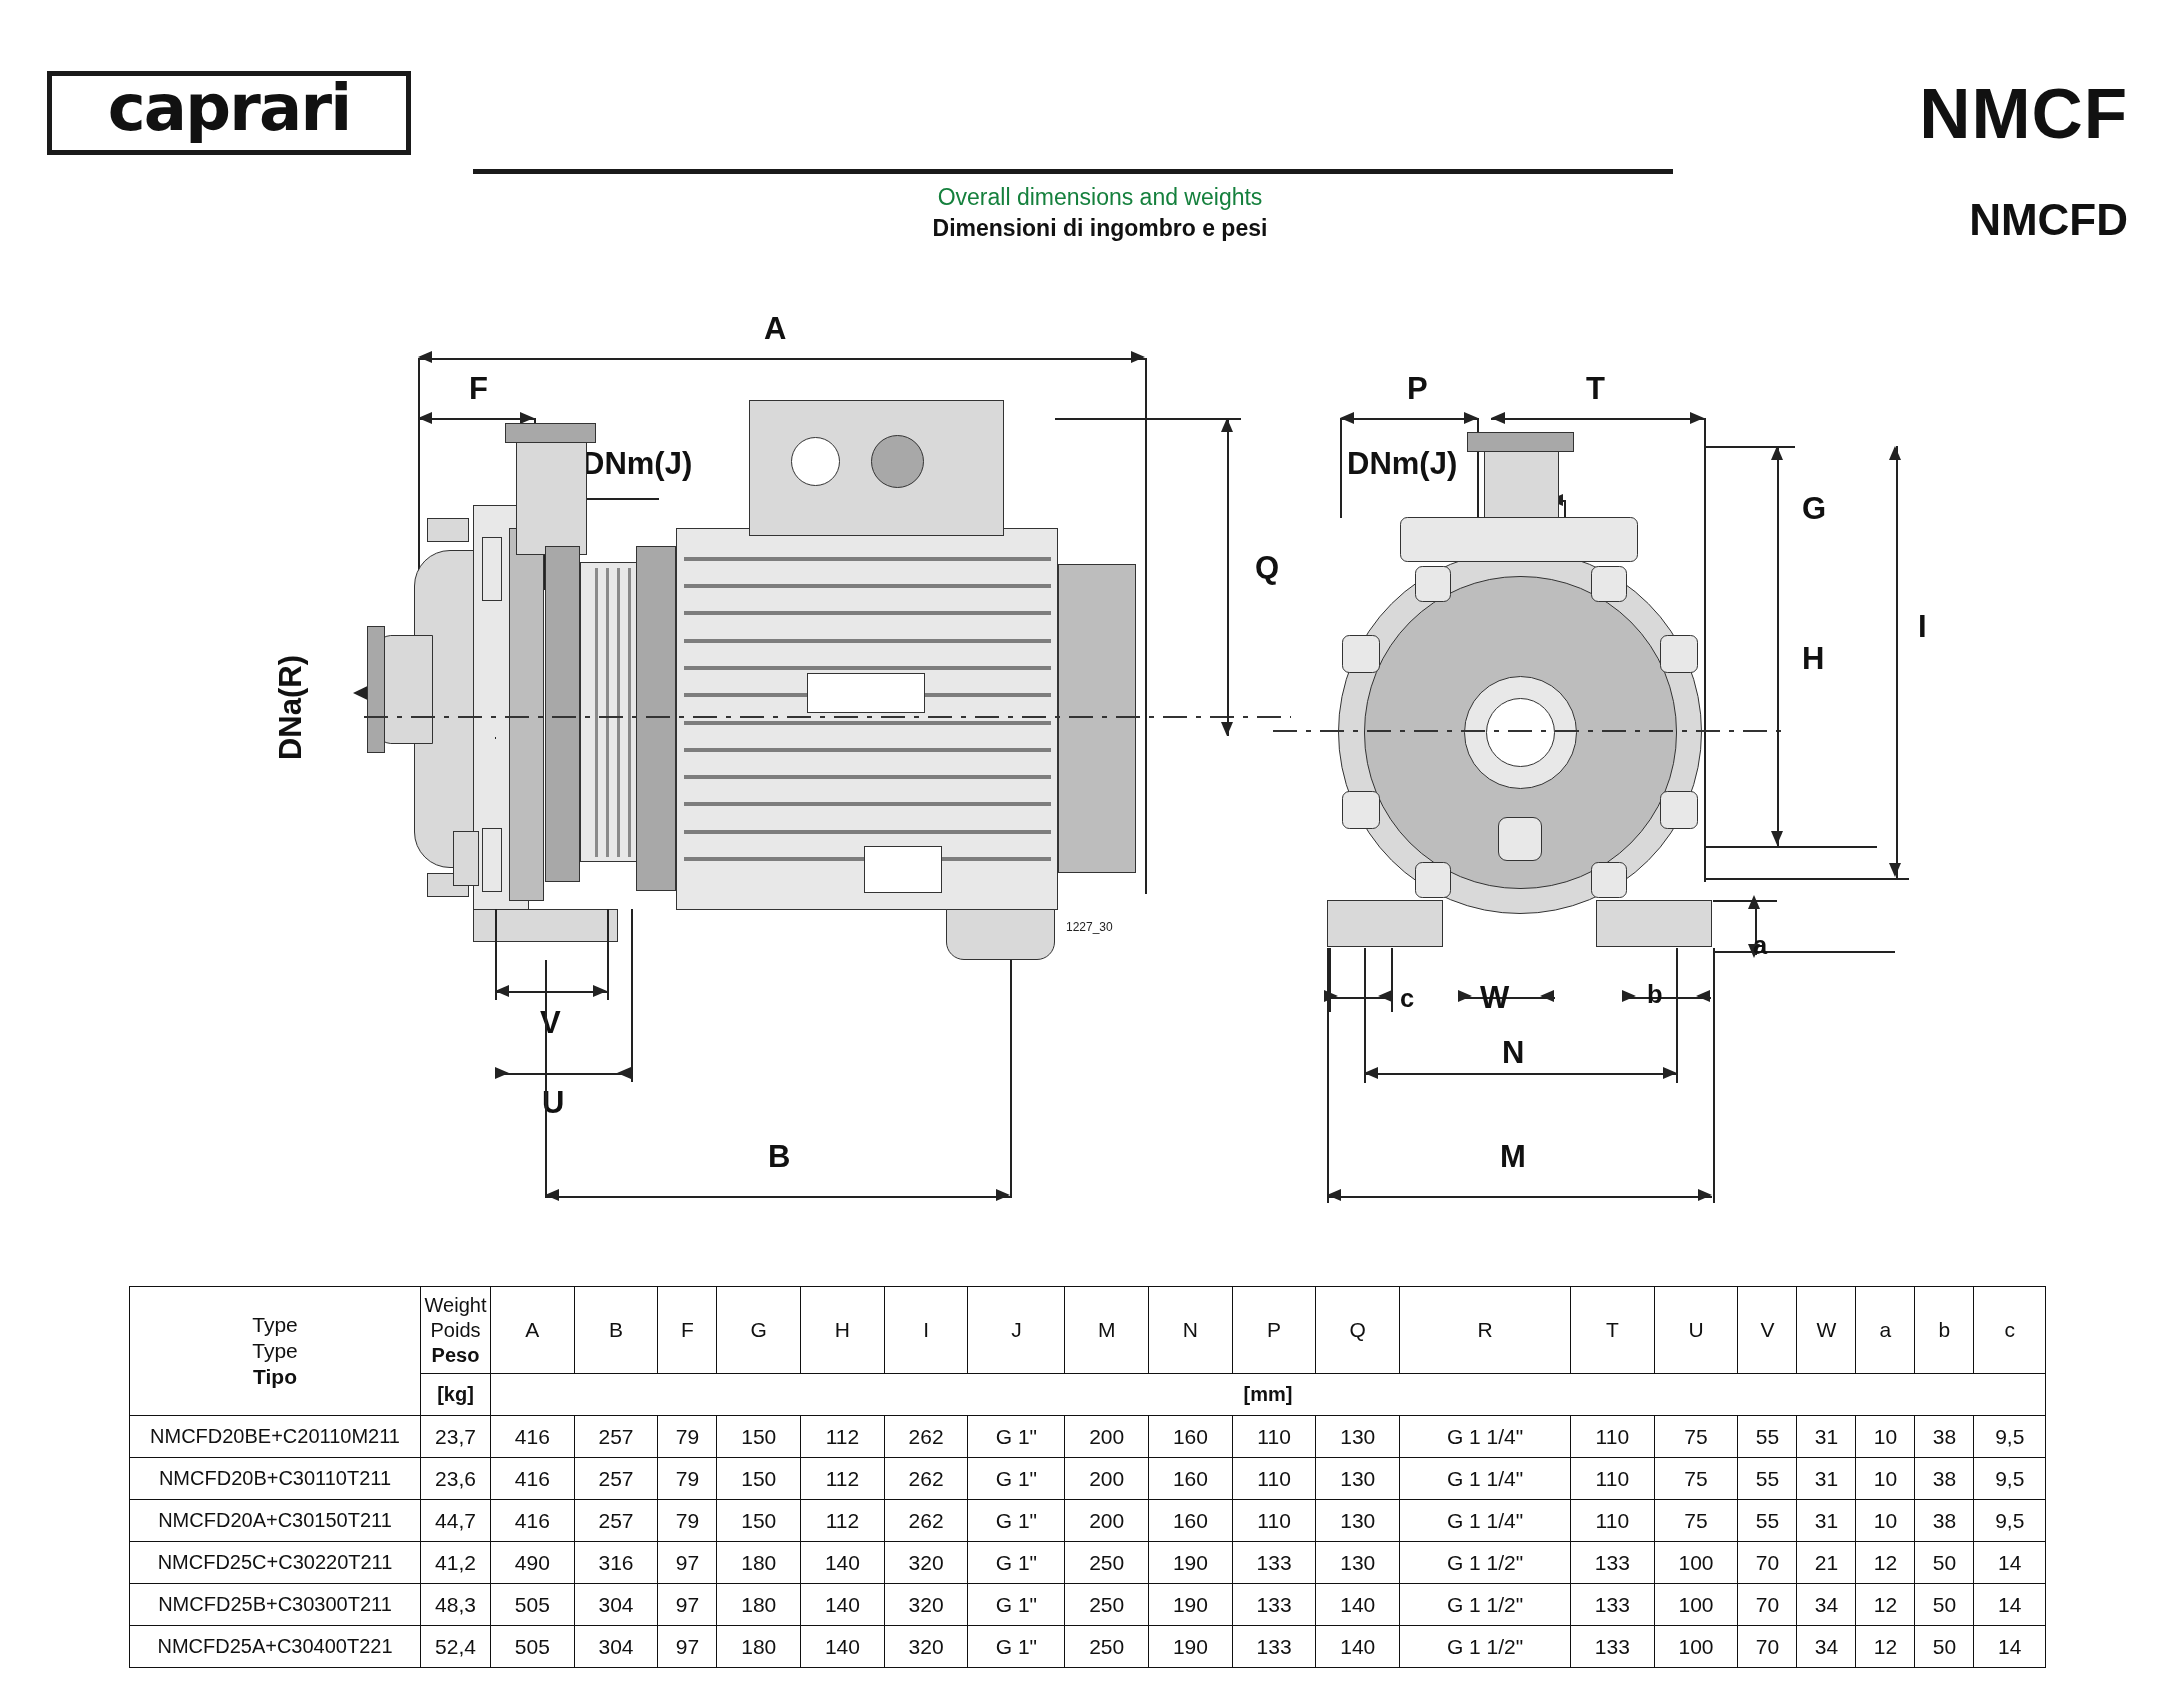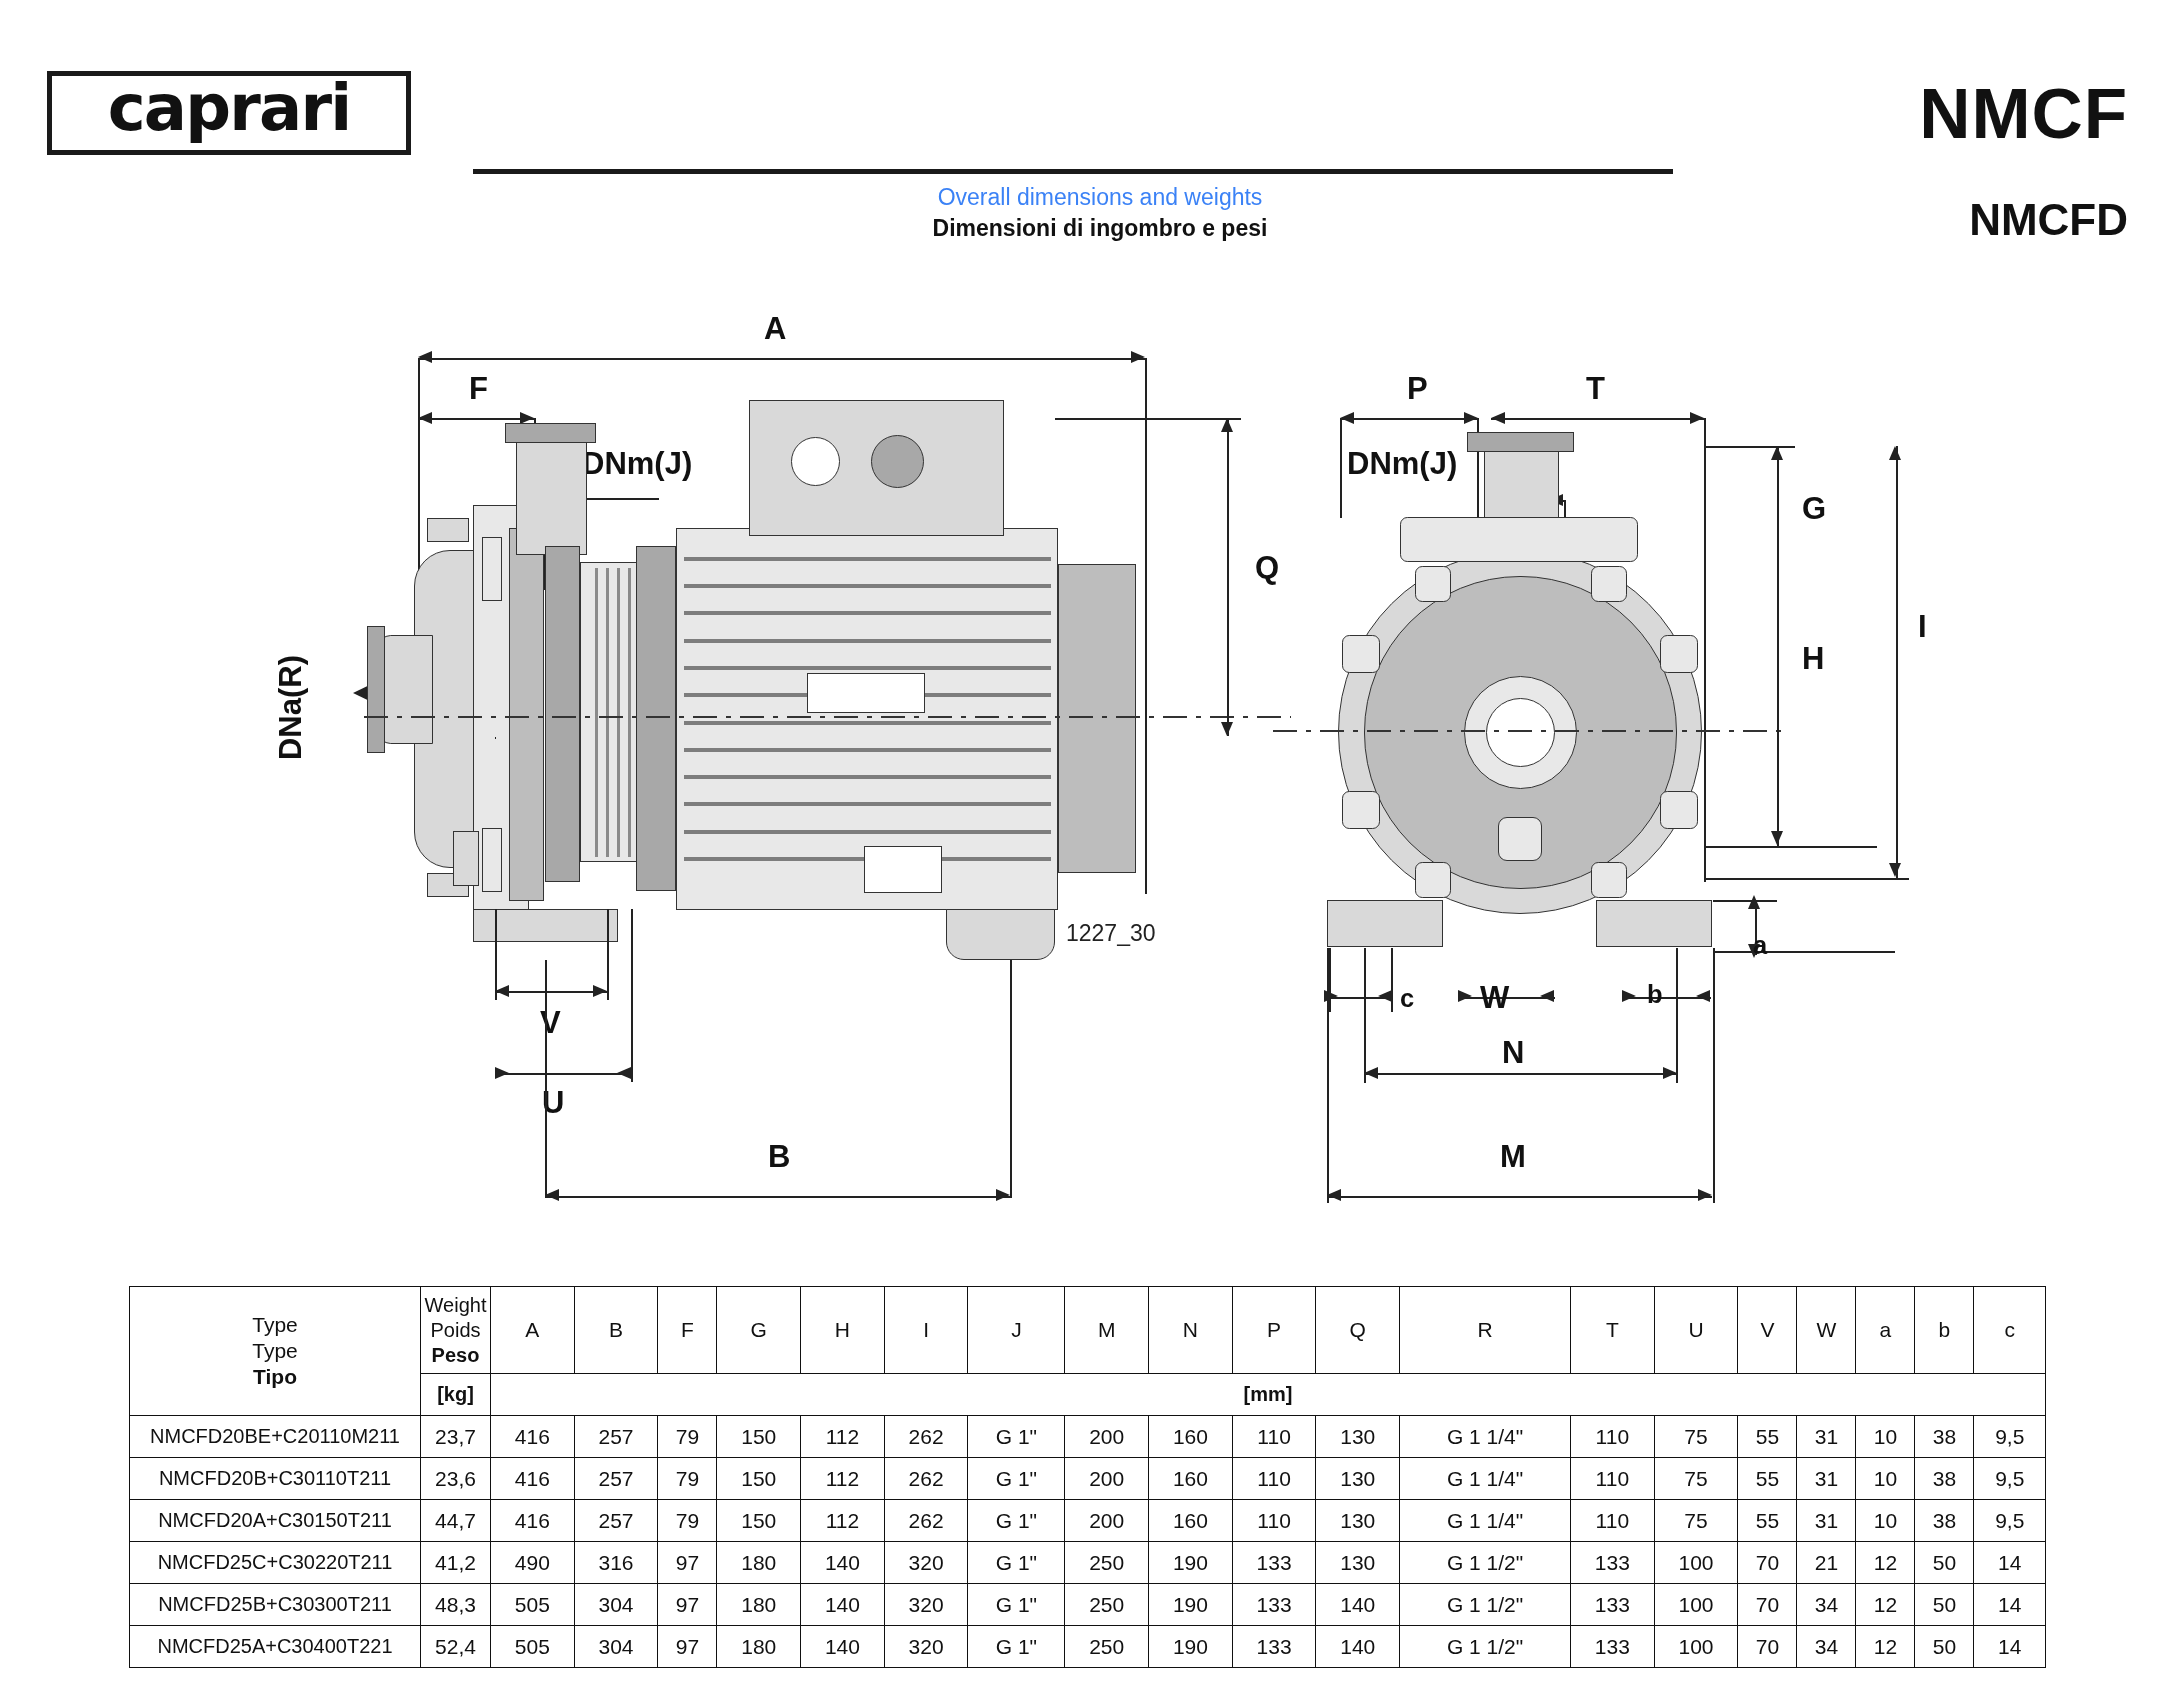--- a/index.html
+++ b/index.html
@@ -46,21 +46,21 @@
     width: 1200px; height: 4.5px;
     background: #1a1a1a;
   }
   .subtitle-block {
     position: absolute;
     left: 691px; top: 182px;
     width: 818px;
     text-align: center;
     line-height: 1.35;
   }
-  .subtitle-en { font-size: 23px; color: #3b82f6; }
+  .subtitle-en { font-size: 23px; color: #15803d; }
   .subtitle-fr { font-size: 23px; color: #111; font-style: italic; }
   .subtitle-it { font-size: 23px; color: #111; font-weight: bold; }
 
   .model-main {
     position: absolute;
     right: 42px; top: 73px;
     font-size: 71px;
     font-weight: bold;
     letter-spacing: 0.9px;
     color: #111;
@@ -86,21 +86,21 @@
     font-weight: bold;
     color: #111;
   }
   .dim-label.small { font-size: 25.5px; }
   .vert {
     writing-mode: vertical-rl;
     transform: rotate(180deg);
   }
   .code-label {
     position: absolute;
-    font-size: 23px;
+    font-size: 12px;
     color: #222;
   }
 
   .line-h { position: absolute; height: 1.8px; background: #222; }
   .line-v { position: absolute; width: 1.8px; background: #222; }
 
   .arrowL, .arrowR, .arrowU, .arrowD {
     position: absolute; width: 0; height: 0;
   }
   .arrowL { border-top: 6.4px solid transparent; border-bottom: 6.4px solid transparent; border-right: 14.5px solid #222; }

